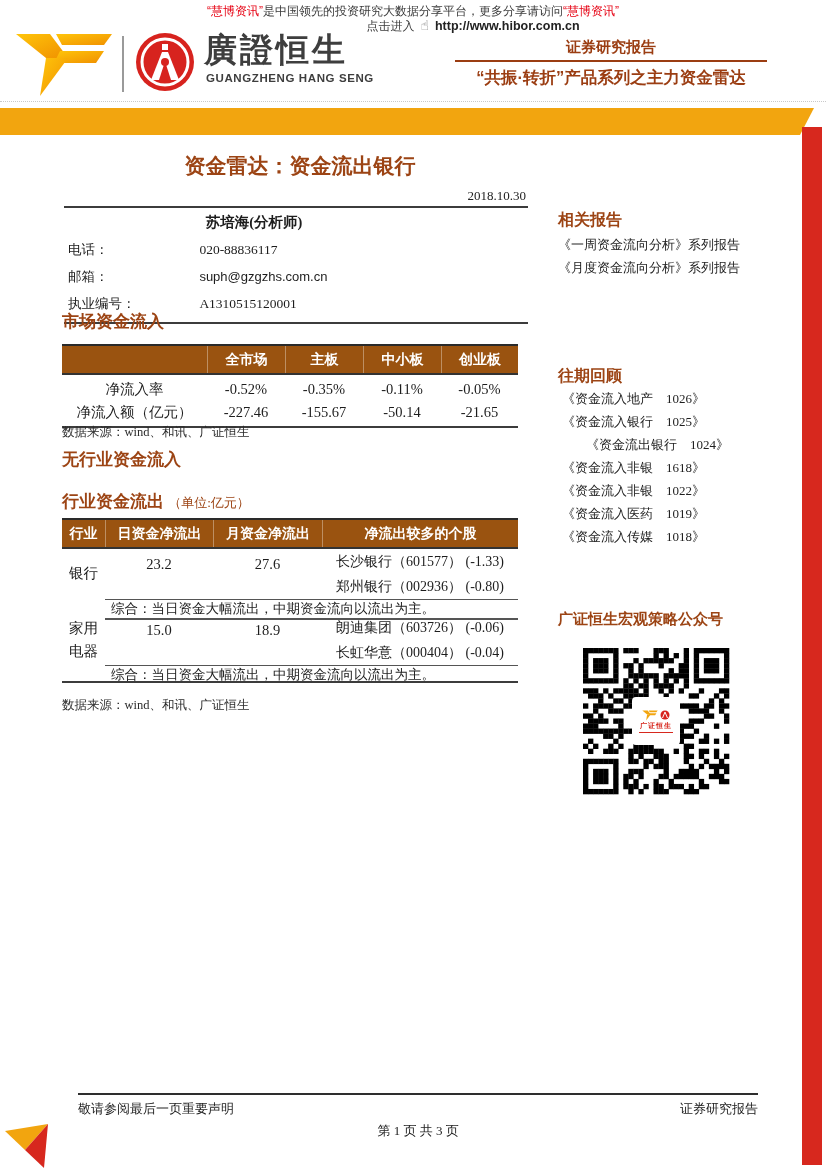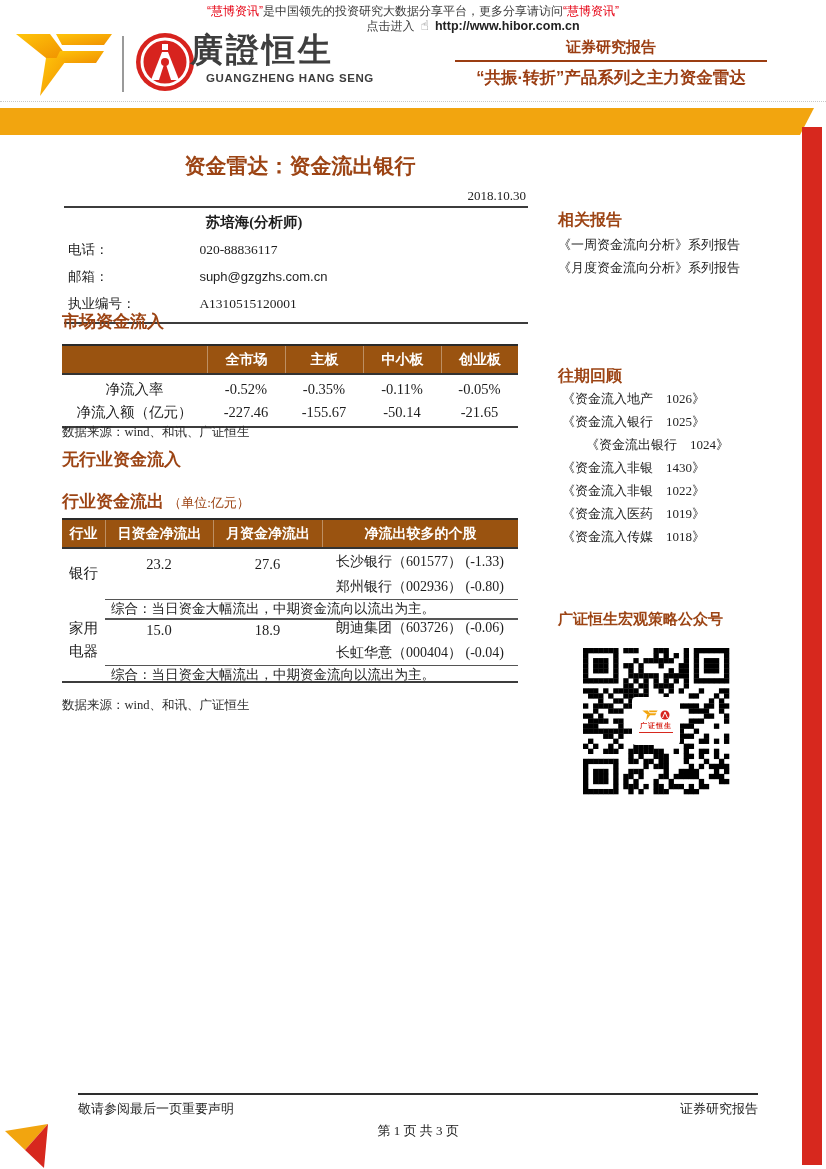--- a/index.html
+++ b/index.html
@@ -11,21 +11,21 @@
   .promo{top:3px;left:0;width:100%;text-align:center;font-size:12px;color:#3b3b3b;
          font-family:"Liberation Sans",sans-serif;}
   .click-row{top:17px;left:0;width:100%;text-align:center;font-size:12px;color:#3b3b3b;}
   .click-row .inner{display:inline-block;margin-left:120px;}
   .click-text{font-family:"Liberation Sans",sans-serif;cursor:pointer;}
   .hand{color:#777;font-family:"DejaVu Sans",sans-serif;font-size:14px;padding:0 3px;}
   .url{font-family:"Liberation Sans",sans-serif;font-weight:bold;font-size:12.5px;color:#222;text-decoration:none;}
   
   .logo-wrap{top:28px;left:14px;height:72px;width:420px;}
   .logo-divider{position:absolute;left:108px;top:8px;width:2px;height:56px;background:#9a9a9a;}
-  .brand-cn{position:absolute;left:176px;top:0px;font-size:33px;font-weight:bold;color:#3e3e3e;
+  .brand-cn{position:absolute;left:190px;top:0px;font-size:33px;font-weight:bold;color:#3e3e3e;
             font-family:"Liberation Sans",sans-serif;letter-spacing:3px;}
   .brand-en{position:absolute;left:192px;top:44px;font-size:11.5px;font-weight:bold;color:#3e3e3e;
             font-family:"Liberation Sans",sans-serif;letter-spacing:0.6px;}
   
   .report-type{top:38px;left:455px;width:312px;text-align:center;font-weight:bold;font-size:15px;color:#9b3d12;}
   .report-type-line{top:60px;left:455px;width:312px;height:2px;background:#9b3d12;}
   .series-title{top:67px;left:443px;width:336px;text-align:center;font-weight:bold;font-size:16.5px;color:#9b3d12;
                 font-family:"Liberation Sans",sans-serif;}
   .dotline{top:101px;left:0;width:100%;border-top:1px dotted #c9c9c9;}
   
@@ -222,21 +222,21 @@
   <div class="abs src" style="top:697px;left:62px;">数据来源：wind、和讯、广证恒生</div>
 
   <div class="abs side-h" style="top:210px;left:558px;">相关报告</div>
   <div class="abs side-item" style="top:236px;left:558px;">《一周资金流向分析》系列报告</div>
   <div class="abs side-item" style="top:259px;left:558px;">《月度资金流向分析》系列报告</div>
 
   <div class="abs side-h" style="top:366px;left:558px;">往期回顾</div>
   <div class="abs side-item" style="top:390px;left:562px;">《资金流入地产　1026》</div>
   <div class="abs side-item" style="top:413px;left:562px;">《资金流入银行　1025》</div>
   <div class="abs side-item" style="top:436px;left:586px;">《资金流出银行　1024》</div>
-  <div class="abs side-item" style="top:459px;left:562px;">《资金流入非银　1430》</div>
+  <div class="abs side-item" style="top:459px;left:562px;">《资金流入非银　1618》</div>
   <div class="abs side-item" style="top:482px;left:562px;">《资金流入非银　1022》</div>
   <div class="abs side-item" style="top:505px;left:562px;">《资金流入医药　1019》</div>
   <div class="abs side-item" style="top:528px;left:562px;">《资金流入传媒　1018》</div>
 
   <div class="abs side-h" style="top:610px;left:558px;font-size:15px;">广证恒生宏观策略公众号</div>
   <div class="abs qr-box">
     <svg id="qr-svg" width="156" height="156" viewBox="0 0 156 156">
         <rect x="5.00" y="5.00" width="5.33" height="5.33" fill="#000"></rect>
         <rect x="10.03" y="5.00" width="5.33" height="5.33" fill="#000"></rect>
         <rect x="15.07" y="5.00" width="5.33" height="5.33" fill="#000"></rect>

